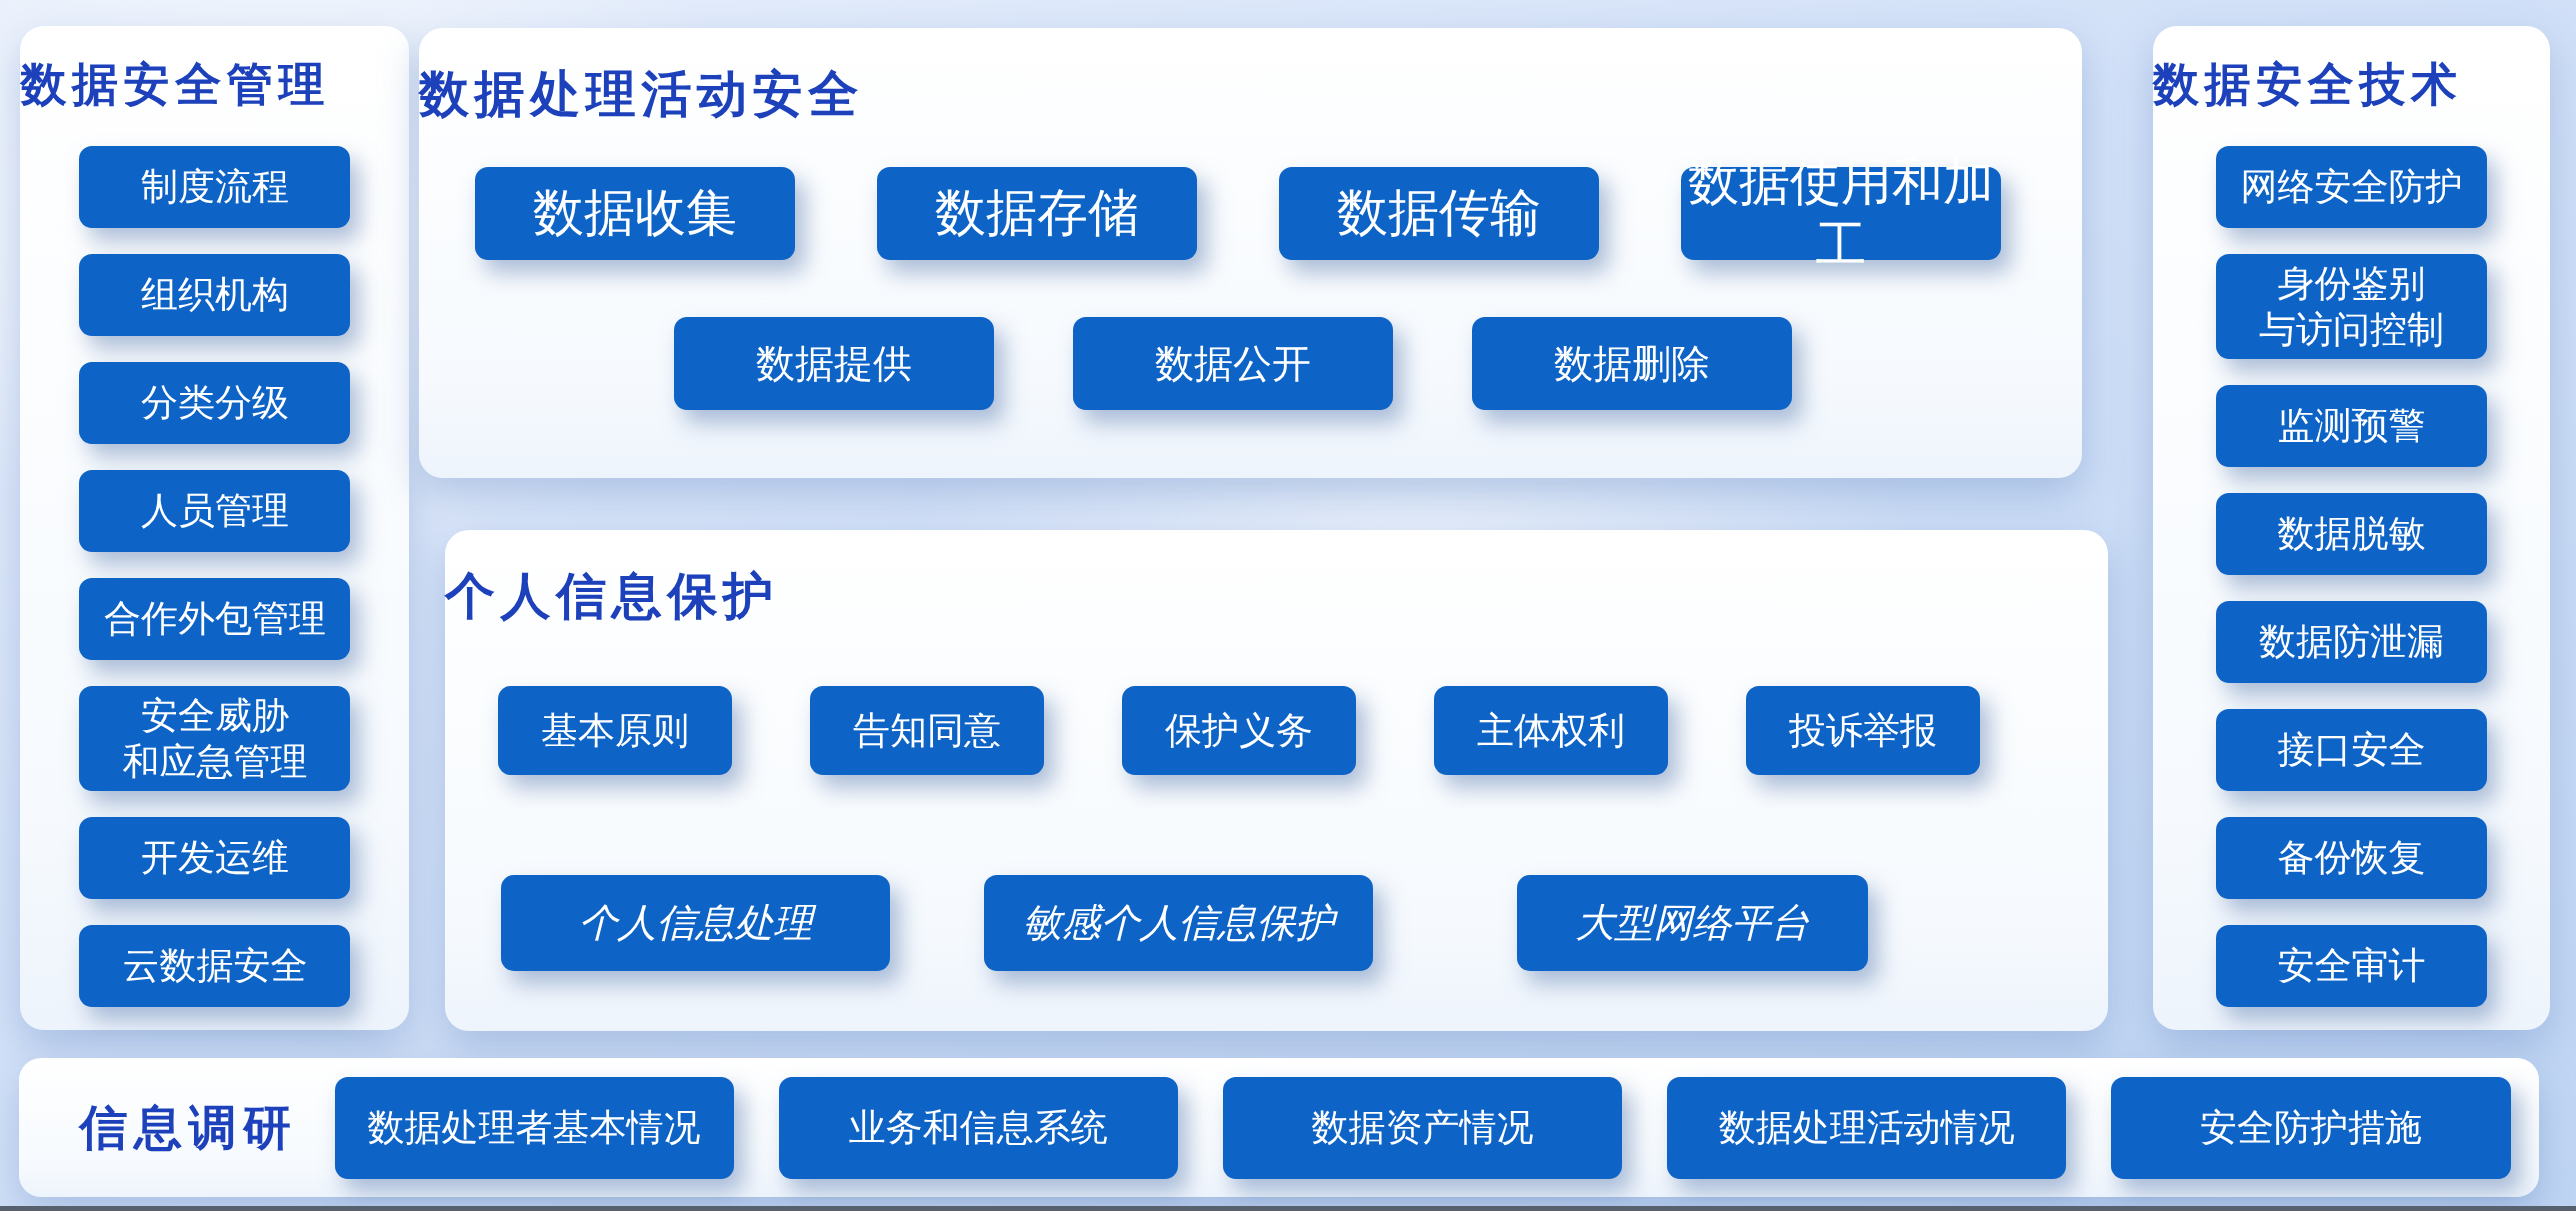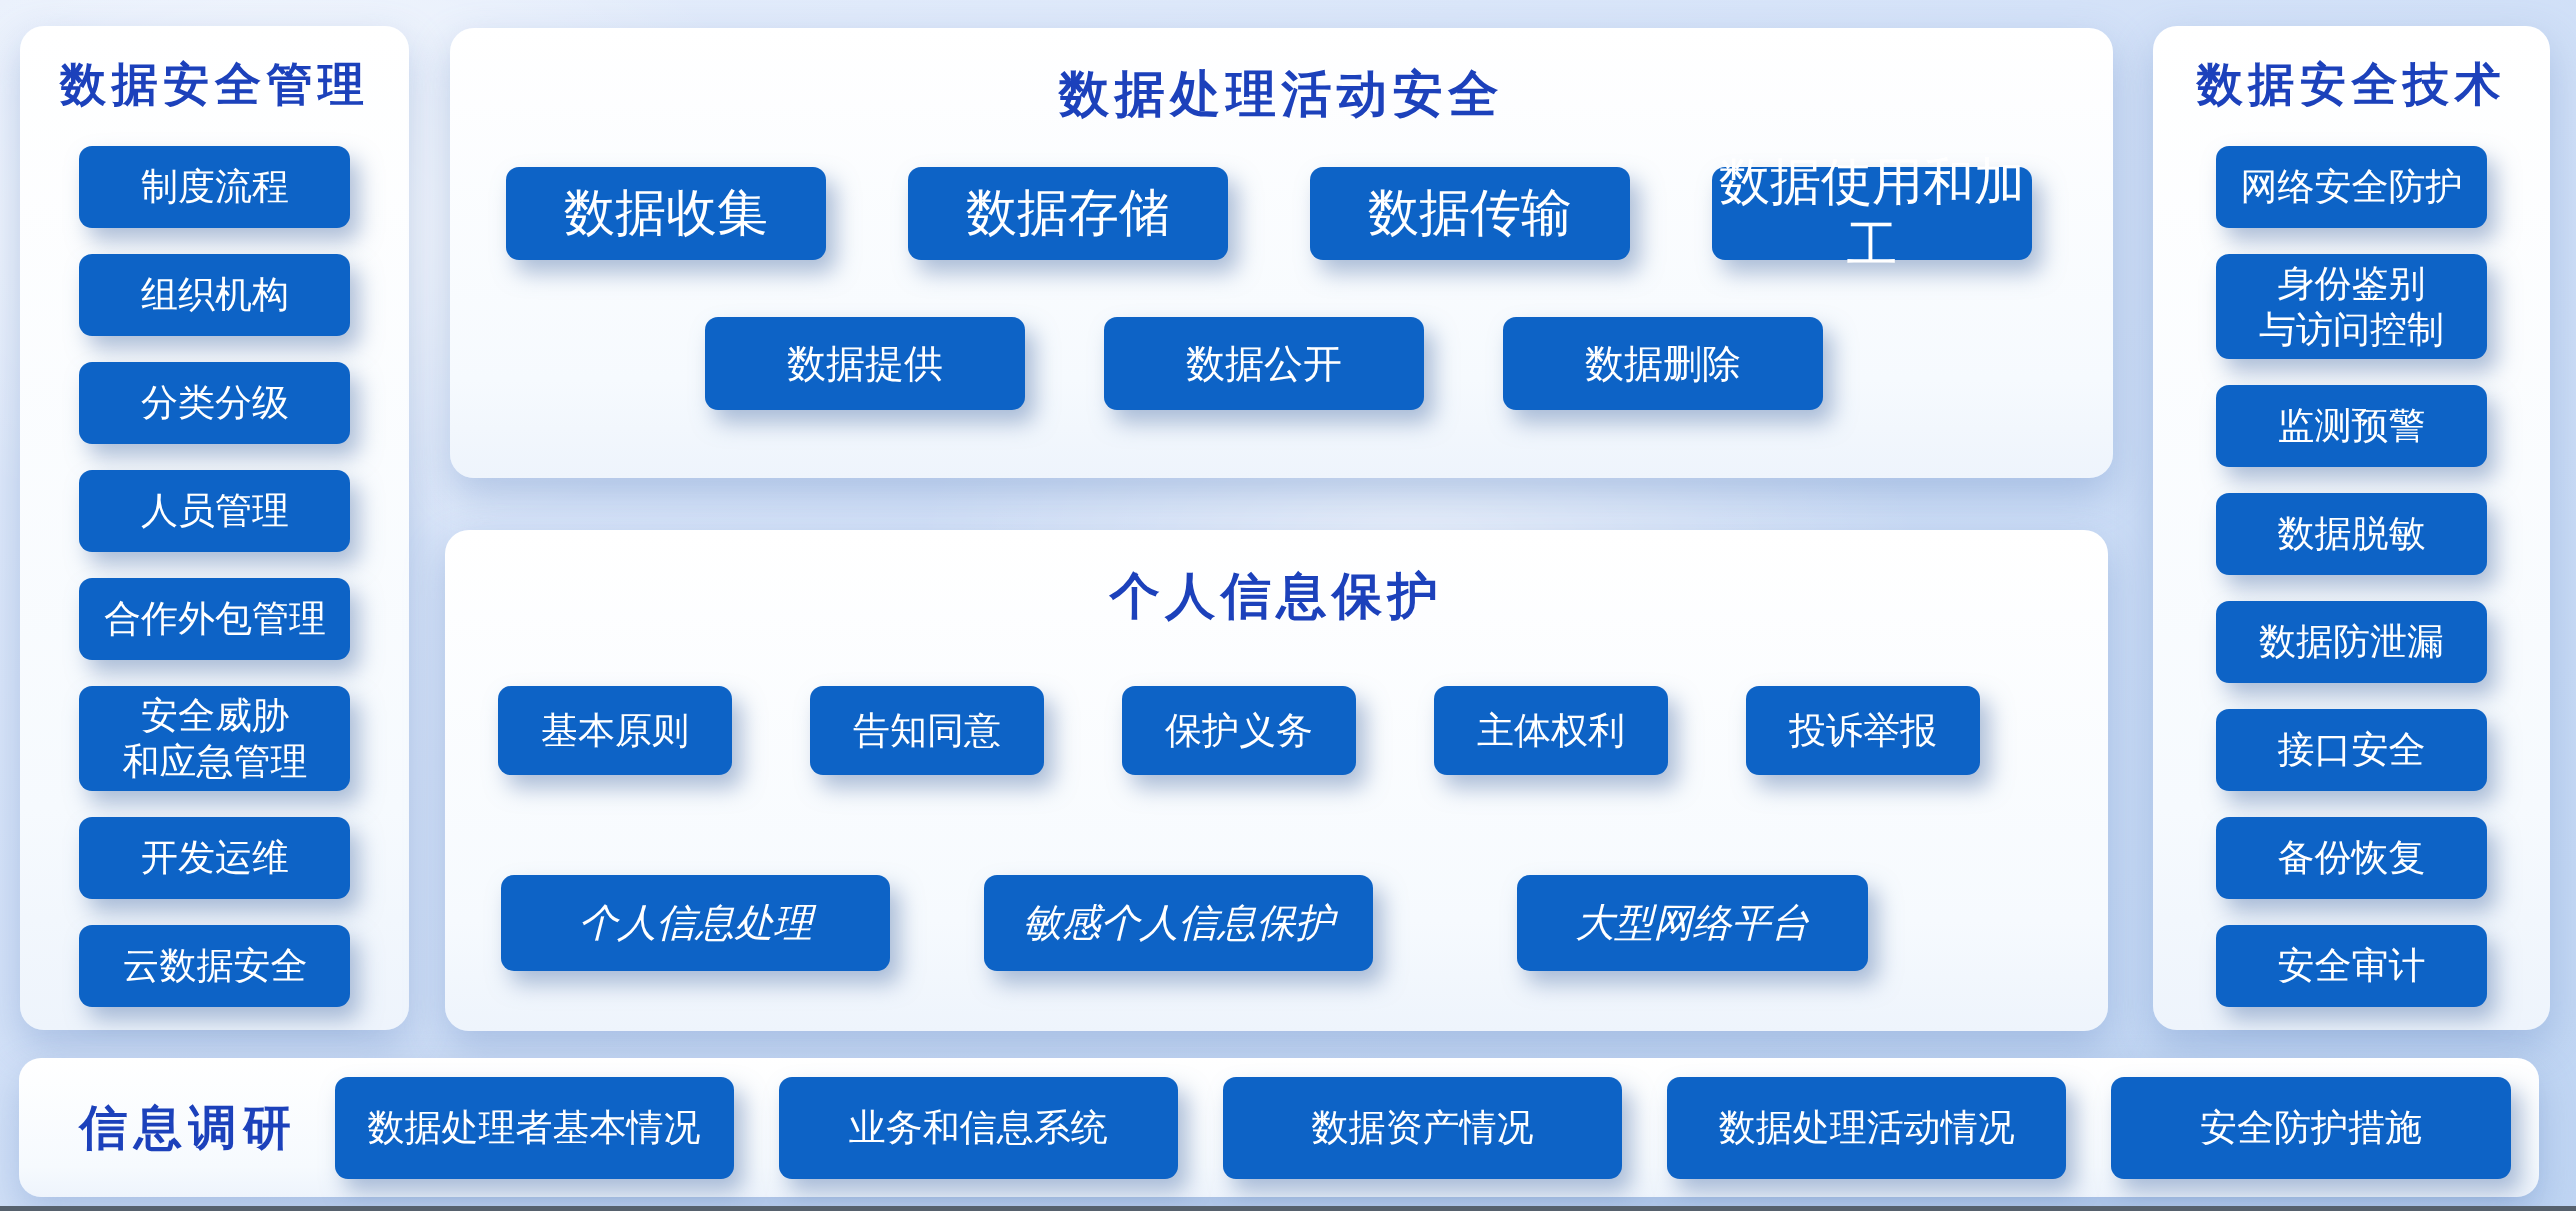--- a/index.html
+++ b/index.html
@@ -12,37 +12,37 @@
       radial-gradient(ellipse 835px 464px at 55% 45%, rgba(255,255,255,.55), rgba(255,255,255,0) 60%),
       linear-gradient(155deg, #e9f0fc 0%, #d4e2f8 40%, #bfd5f3 100%);
   }
   .card {
     position:absolute;
     background:linear-gradient(180deg,#ffffff 0%,#f6fafe 78%,#eef4fc 100%);
     border-radius:24px;
     box-shadow:0 16.7px 39px rgba(122,152,203,.45);
   }
   .panel-title {
-    text-align:center; font-weight:bold; color:#1c41bb; letter-spacing:5.6px;
+    font-weight:bold; color:#1c41bb; letter-spacing:5.6px;
     white-space:nowrap;
   }
   .btn {
     background:#0d63c6; color:#ffffff;
     display:flex; align-items:center; justify-content:center; text-align:center;
     border-radius:13px; box-shadow:9.3px 13px 22px rgba(96,128,178,.5);
     white-space:pre-line; line-height:1.22; font-weight:500;
   }
   
   .panel-left  { left:20.4px;   top:26px; width:389px; height:1004px; }
   .panel-right { left:2153px; top:26px; width:397px; height:1004px; }
   .side-title { font-size:46px; padding-top:28px; }
   .side-list { display:flex; flex-direction:column; align-items:center; gap:26px; margin-top:30px; }
   .side-list .btn { width:271px; min-height:82px; font-size:37px; padding:7.4px 9.3px; }
   
-  .panel-proc { left:450px; top:28px;  width:1663px; height:450px; }
+  .panel-proc { left:419px; top:28px;  width:1663px; height:450px; }
   .panel-mid  { left:445px; top:530px; width:1663px; height:501px; }
   .center-title { font-size:50px; padding-top:33px; }
   .row { display:flex; align-items:flex-start; }
   .proc-row1 { margin-top:39px;  margin-left:56px;  gap:82px; }
   .proc-row1 .btn { width:320px; height:93px; font-size:51px; }
   .proc-row2 { margin-top:57px;  margin-left:255px; gap:79px; }
   .proc-row2 .btn { width:320px; height:93px; font-size:39px; }
   .pers-row1 { margin-top:56px;  margin-left:53px;  gap:78px; }
   .pers-row1 .btn { width:234px; height:89px; font-size:37px; }
   .pers-row2 { margin-top:100px;font-style:italic; }

